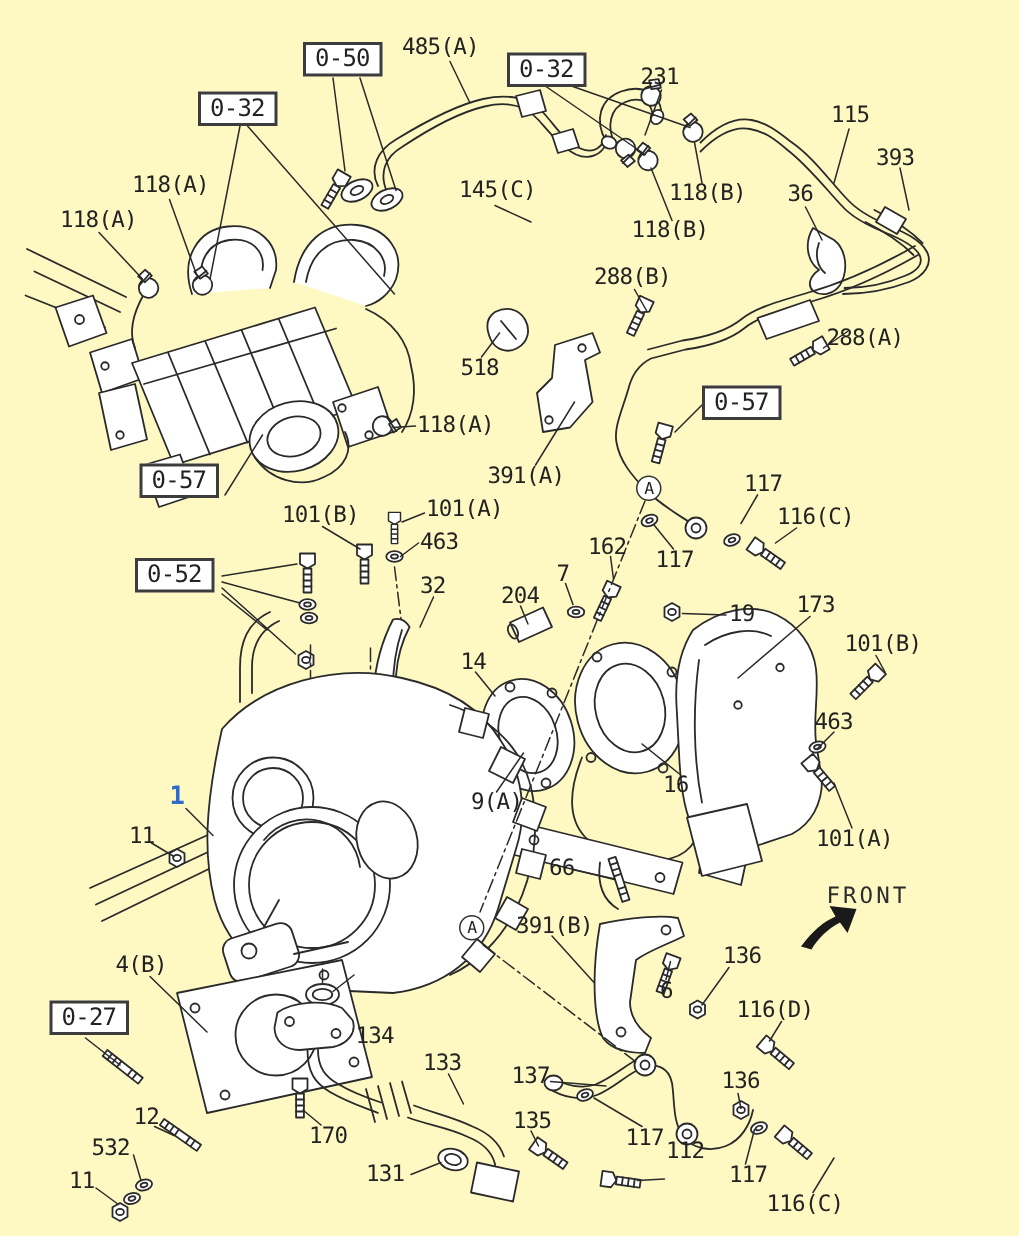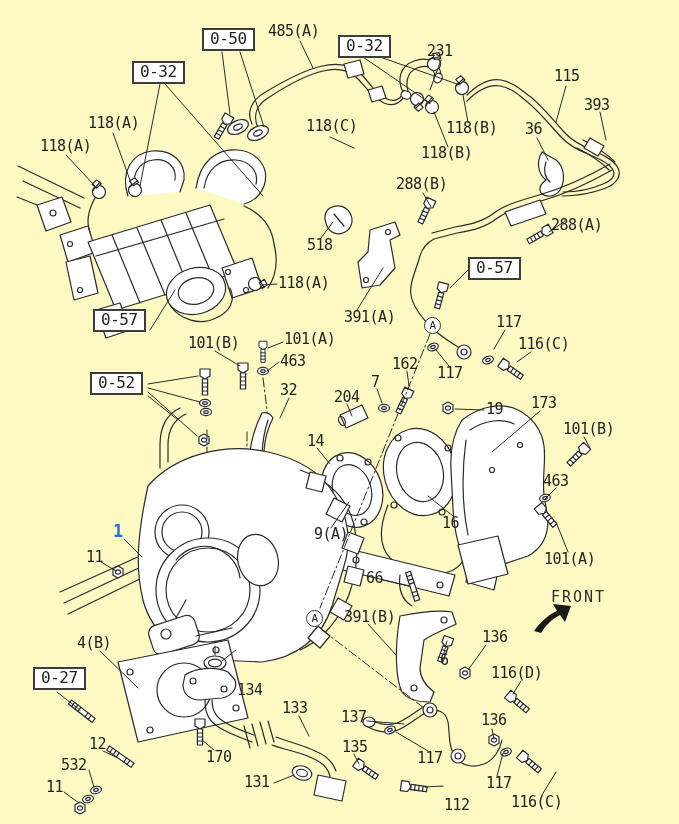--- a/index.html
+++ b/index.html
@@ -316,29 +316,29 @@
       <div class="callout boxed" style="left: 93px; top: 309px;">0-57</div>
       <div class="callout boxed" style="left: 468px; top: 257px;">0-57</div>
       <div class="callout boxed" style="left: 90px; top: 372px;">0-52</div>
       <div class="callout boxed" style="left: 33px; top: 667px;">0-27</div>
       <div class="callout plain" style="left: 268px; top: 24px;">485(A)</div>
       <div class="callout plain" style="left: 427px; top: 44px;">231</div>
       <div class="callout plain" style="left: 554px; top: 69px;">115</div>
       <div class="callout plain" style="left: 584px; top: 98px;">393</div>
       <div class="callout plain" style="left: 88px; top: 116px;">118(A)</div>
       <div class="callout plain" style="left: 40px; top: 139px;">118(A)</div>
-      <div class="callout plain" style="left: 306px; top: 119px;">118(C)</div>
+      <div class="callout plain" style="left: 306px; top: 119px;">145(C)</div>
       <div class="callout plain" style="left: 446px; top: 121px;">118(B)</div>
       <div class="callout plain" style="left: 421px; top: 146px;">118(B)</div>
       <div class="callout plain" style="left: 525px; top: 122px;">36</div>
       <div class="callout plain" style="left: 396px; top: 177px;">288(B)</div>
       <div class="callout plain" style="left: 551px; top: 206px; margin-top: 12px;">288(A)</div>
       <div class="callout plain" style="left: 307px; top: 238px;">518</div>
       <div class="callout plain" style="left: 278px; top: 276px;">118(A)</div>
-      <div class="callout plain" style="left: 344px; top: 310px;">391(A)</div>
+      <div class="callout plain" style="left: 325px; top: 310px;">391(A)</div>
       <div class="callout plain" style="left: 188px; top: 336px;">101(B)</div>
       <div class="callout plain" style="left: 284px; top: 332px;">101(A)</div>
       <div class="callout plain" style="left: 280px; top: 354px;">463</div>
       <div class="callout plain" style="left: 280px; top: 383px;">32</div>
       <div class="callout plain" style="left: 334px; top: 390px;">204</div>
       <div class="callout plain" style="left: 371px; top: 375px;">7</div>
       <div class="callout plain" style="left: 392px; top: 357px;">162</div>
       <div class="callout plain" style="left: 496px; top: 315px;">117</div>
       <div class="callout plain" style="left: 518px; top: 337px;">116(C)</div>
       <div class="callout plain" style="left: 437px; top: 366px;">117</div>
@@ -362,21 +362,21 @@
       <div class="callout plain" style="left: 282px; top: 701px;">133</div>
       <div class="callout plain" style="left: 341px; top: 710px;">137</div>
       <div class="callout plain" style="left: 481px; top: 713px;">136</div>
       <div class="callout plain" style="left: 206px; top: 750px;">170</div>
       <div class="callout plain" style="left: 244px; top: 775px;">131</div>
       <div class="callout plain" style="left: 89px; top: 737px;">12</div>
       <div class="callout plain" style="left: 61px; top: 758px;">532</div>
       <div class="callout plain" style="left: 46px; top: 780px;">11</div>
       <div class="callout plain" style="left: 342px; top: 740px;">135</div>
       <div class="callout plain" style="left: 417px; top: 751px;">117</div>
-      <div class="callout plain" style="left: 444px; top: 798px;">112</div>
+      <div class="callout plain" style="left: 444px; top: 760px;">112</div>
       <div class="callout plain" style="left: 486px; top: 776px;">117</div>
       <div class="callout plain" style="left: 511px; top: 795px;">116(C)</div>
       <div class="callout circled" style="left: 424px; top: 317px;">A</div>
       <div class="callout circled" style="left: 306px; top: 610px;">A</div>
     </div>
 
 <div class="front-label" style="left:551px;top:588px;">FRONT</div>
 
 </div>
 

